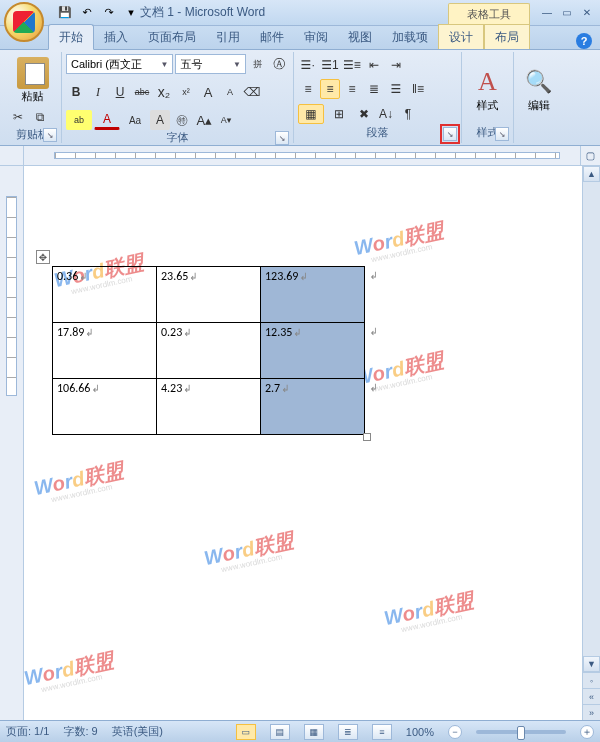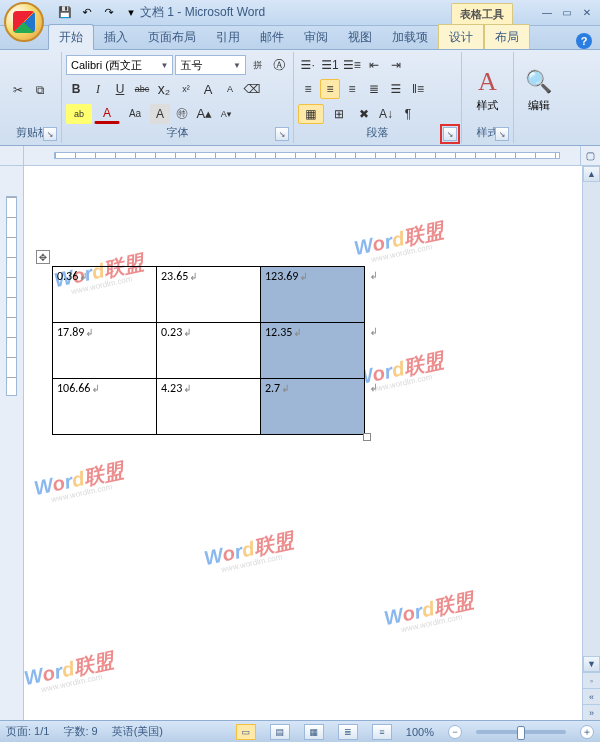--- a/index.html
+++ b/index.html
@@ -12,21 +12,21 @@
     linear-gradient(135deg,#e23 0 50%, transparent 50%),
     linear-gradient(45deg,#2a5 50%, transparent 50%),
     linear-gradient(-45deg,#27c 50%, transparent 50%),
     linear-gradient(-135deg,#f92 50%, transparent 50%);
     border-radius:4px;
   }
   .qat { display: flex; align-items: center; gap: 4px; margin-left: 8px; }
   .qat-btn { width: 18px; height: 18px; display: flex; align-items: center; justify-content: center; border-radius: 2px; }
   .title-text { flex: 1; color: #3b5a82; font-size: 12px; }
   .ctx-tabs { display:flex; align-items:flex-end; height:100%; }
-  .ctx-tab { background:#fff3c4; border:1px solid #d8c77e; border-bottom:none; padding:3px 8px; font-size:11px; color:#555; border-radius:2px 2px 0 0; margin-right:19px;font-weight:bold; }
+  .ctx-tab { background:#fff3c4; border:1px solid #d8c77e; border-bottom:none; padding:3px 18px; font-size:11px; color:#555; border-radius:2px 2px 0 0; margin-right:2px; }
   .winbtns { display:flex; gap:2px; margin-left:6px; margin-right:4px; }
   .winbtn { width:18px; height:14px; display:flex; align-items:center; justify-content:center; color:#3b5a82; font-size:10px; }
 
   
   .tabs-row { height: 24px; background: linear-gradient(to bottom, #c9ddf2, #bcd3ec); display: flex; align-items: flex-end; padding-left: 48px; border-bottom: 1px solid #8faed2; }
   .tab { padding: 4px 10px 3px; font-size: 12px; color: #3b5a82; cursor: pointer; }
   .tab.active { background: #e4ecf7; border: 1px solid #8faed2; border-bottom: 1px solid #e4ecf7; border-radius: 3px 3px 0 0; margin-bottom:-1px; }
   .tab.ctx { background:#fdf4d0; border:1px solid #d8c77e; border-bottom:none; }
   .help-icon { margin-left:auto; margin-right:8px; width:16px; height:16px; border-radius:50%; background:#2a7de1; color:#fff; display:flex; align-items:center; justify-content:center; font-size:11px; font-weight:bold; }
 
@@ -127,33 +127,37 @@
   <div class="tab">加载项</div>
   <div class="tab ctx">设计</div>
   <div class="tab ctx">布局</div>
   <div class="help-icon">?</div>
 </div>
 
 <div class="ribbon">
 
   <div class="group" style="width:58px">
     <div class="group-content">
+      <div class="bigbtn">
+        <div class="icon icon-paste"></div>
+        <span>粘贴</span>
+      </div>
       <div class="smallrow">
         <div class="smallbtn">✂</div>
         <div class="smallbtn">⧉</div>
       </div>
     </div>
     <div class="group-label">
       <span>剪贴板</span>
       <span class="launcher">↘</span>
     </div>
   </div>
 
   <div class="group" style="width:232px">
-    <div class="group-content" style="gap:2px">
+    <div class="group-content" style="gap:8px">
       <div class="smallrow">
         <div class="combo" style="width:110px">
           <span>Calibri (西文正</span>
             <span class="arrow">▼</span>
         </div>
         <div class="combo" style="width:72px">
           <span>五号</span>
             <span class="arrow">▼</span>
         </div>
         <div class="smallbtn" style="font-size:9px">拼</div>

